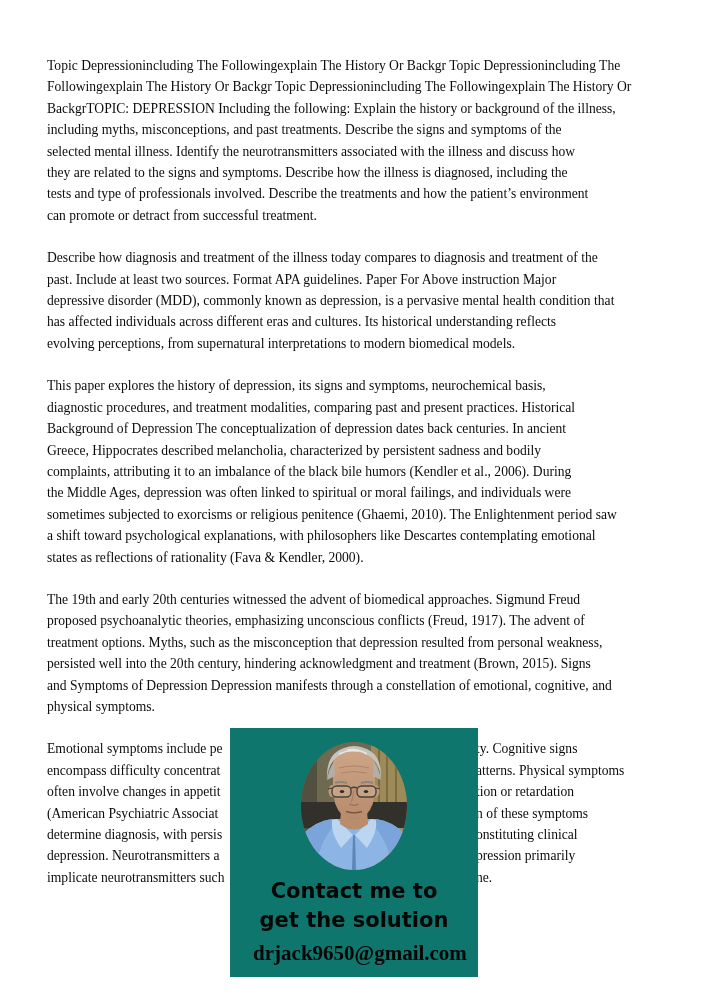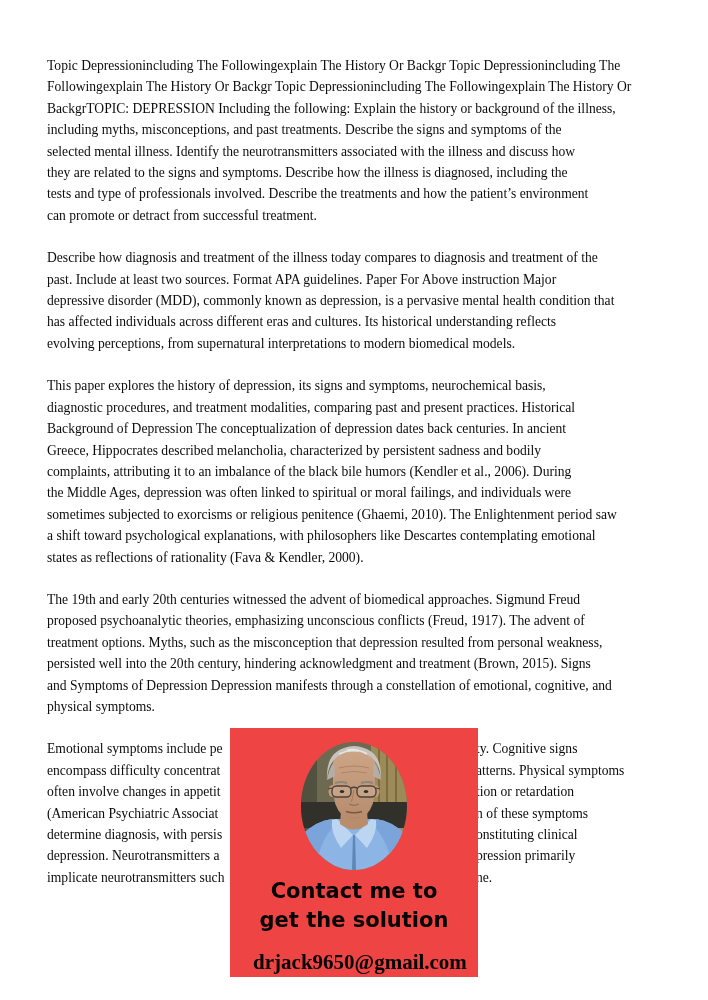--- a/index.html
+++ b/index.html
@@ -39,21 +39,21 @@
   }
   .ad-headline {
     margin-top: 7px;
     font-family: "DejaVu Sans", "Liberation Sans", sans-serif;
     font-weight: 700;
     font-size: 21px;
     line-height: 29px;
     color: #060606;
   }
   .ad-email {
-    margin-top: 14px;
+    margin-top: 5px;
     font-family: "Liberation Serif", serif;
     font-weight: 700;
     font-size: 21px;
     line-height: 26px;
     color: #050505;
     padding-left: 12px;
   }
 </style>
 </head>
 <body>
@@ -99,21 +99,21 @@
       <div class="doc-line"><span class="frag-left">Emotional symptoms include pe</span><span class="frag-right">ty. Cognitive signs</span></div>
       <div class="doc-line"><span class="frag-left">encompass difficulty concentrat</span><span class="frag-right">atterns. Physical symptoms</span></div>
       <div class="doc-line"><span class="frag-left">often involve changes in appetit</span><span class="frag-right">tion or retardation</span></div>
       <div class="doc-line"><span class="frag-left">(American Psychiatric Associat</span><span class="frag-right">n of these symptoms</span></div>
       <div class="doc-line"><span class="frag-left">determine diagnosis, with persis</span><span class="frag-right">onstituting clinical</span></div>
       <div class="doc-line"><span class="frag-left">depression. Neurotransmitters a</span><span class="frag-right">pression primarily</span></div>
       <div class="doc-line"><span class="frag-left">implicate neurotransmitters such</span><span class="frag-right">ne.</span></div>
     </div>
 </div>
 
-<div class="ad-box" style="background-color: #ef4444;">
+<div class="ad-box" style="background-color: #0f766e;">
 
   <svg class="ad-photo" viewBox="0 0 106 128" xmlns="http://www.w3.org/2000/svg">
     <defs>
       <clipPath id="ovalClip">
           <ellipse cx="53" cy="64" rx="53" ry="64"></ellipse>
         </clipPath>
       <linearGradient id="skinGrad" x1="0" y1="0" x2="0" y2="1">
         <stop offset="0" stop-color="#cda687"></stop>
         <stop offset="1" stop-color="#b68c6d"></stop>
       </linearGradient>

